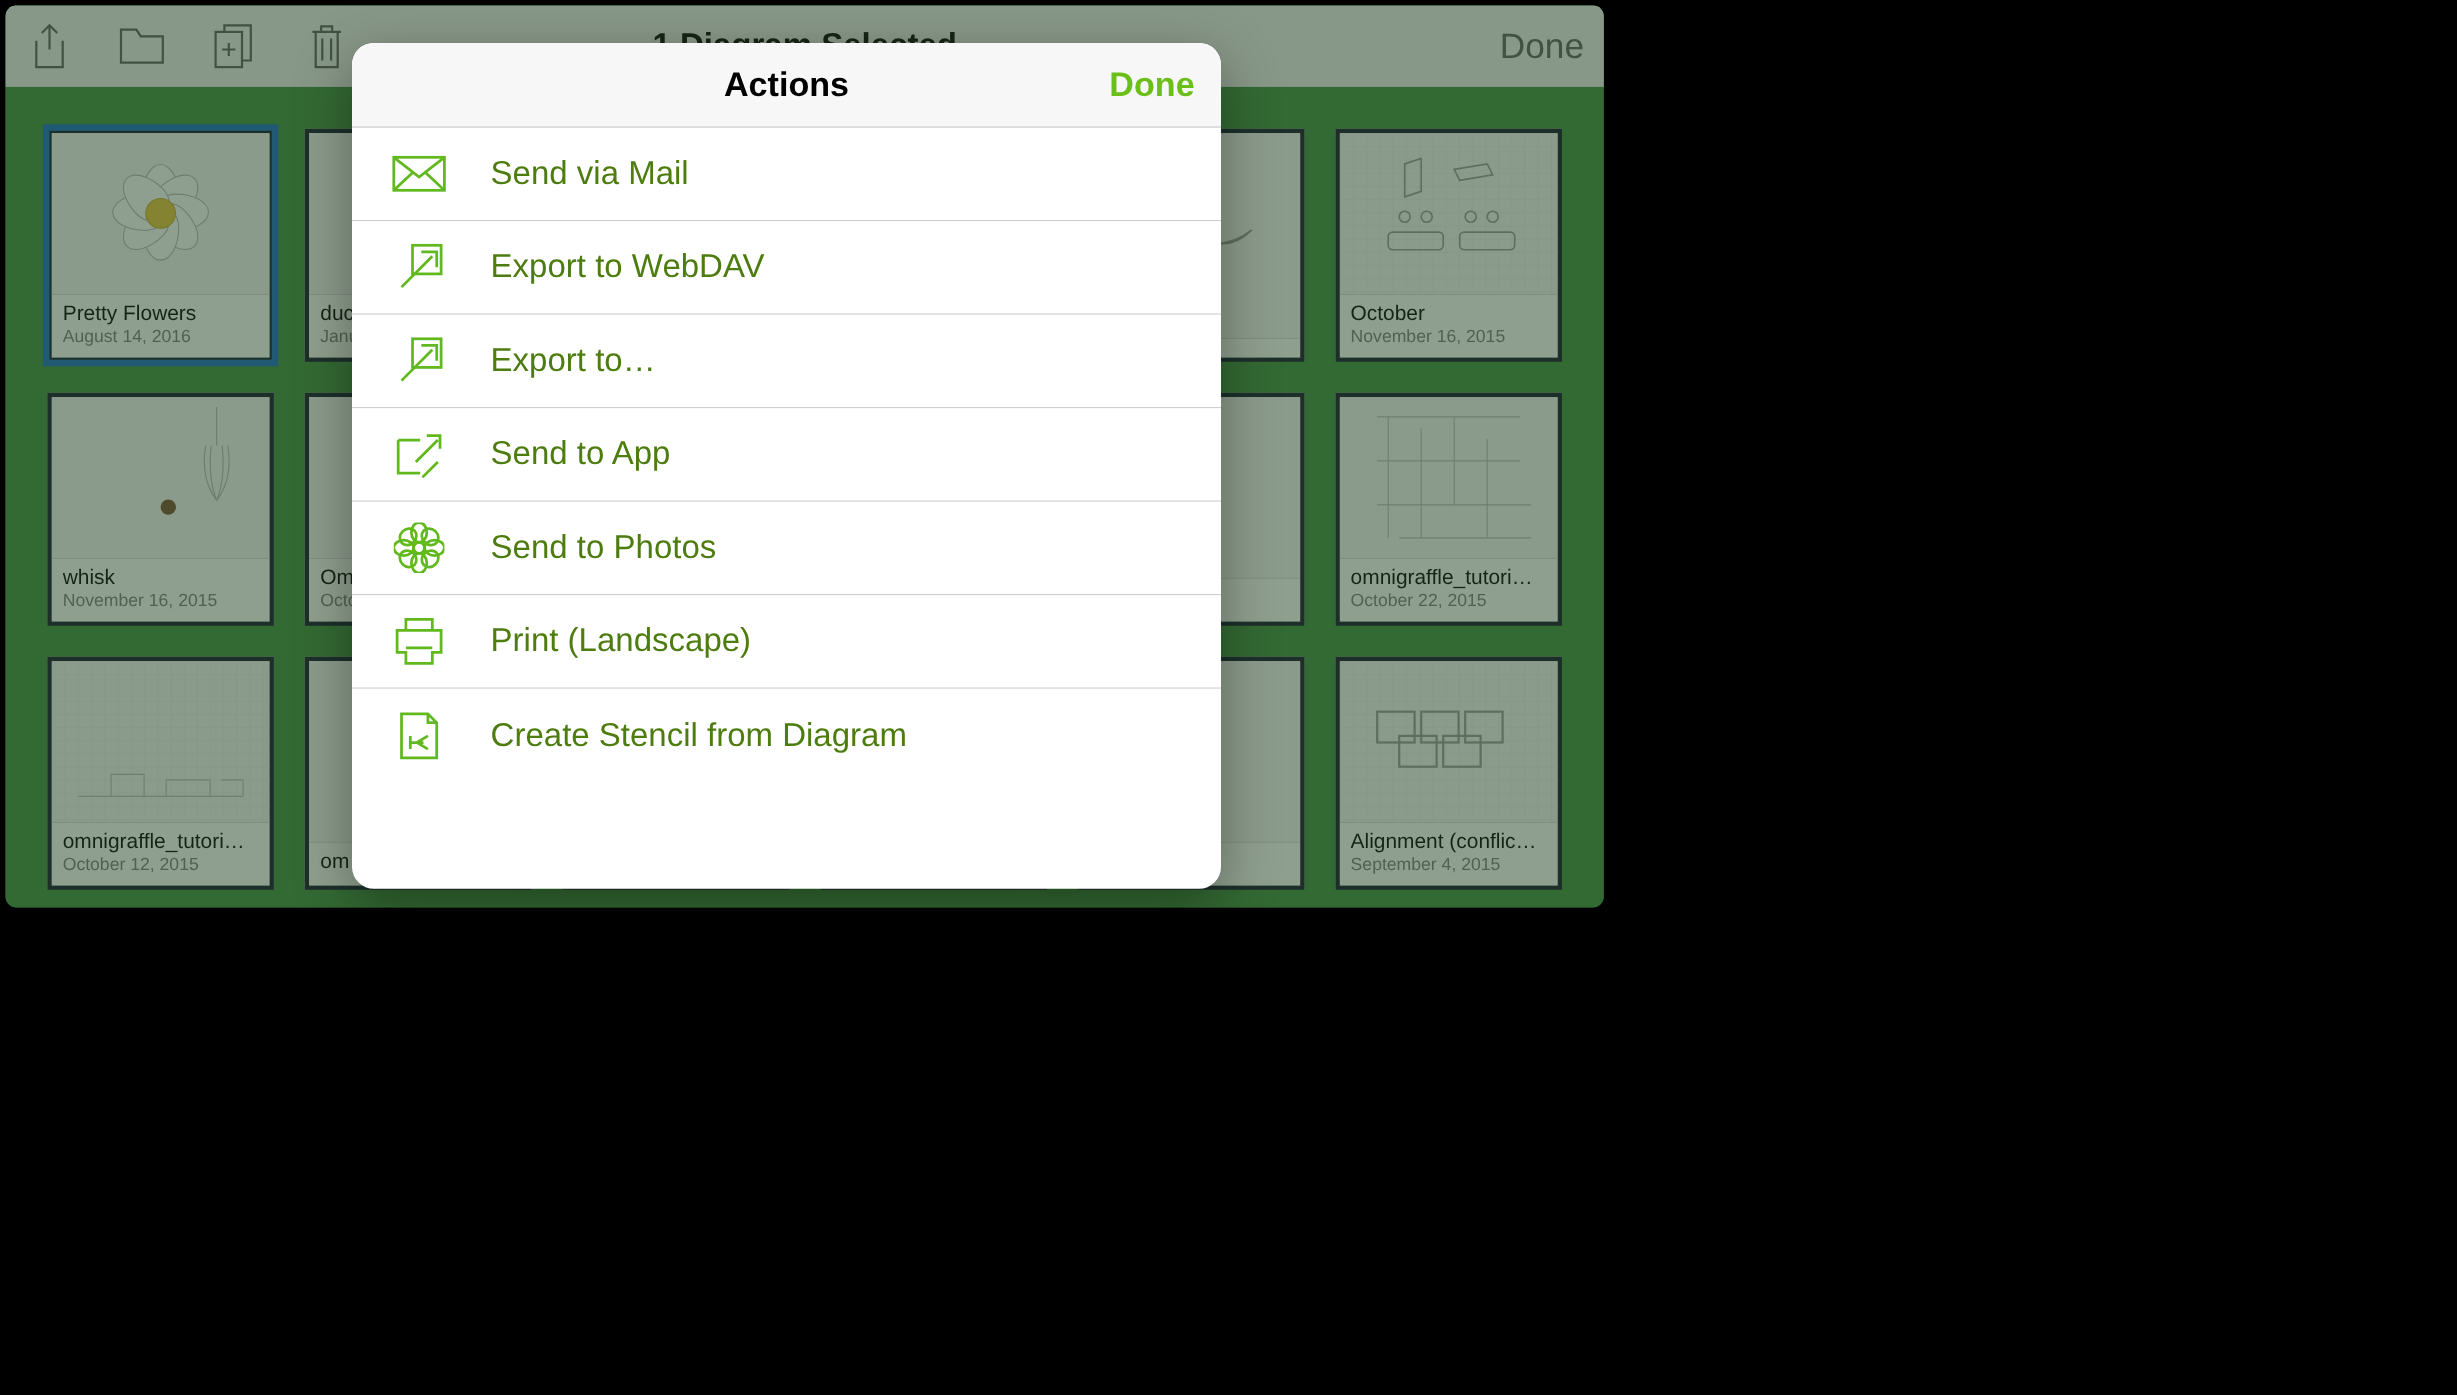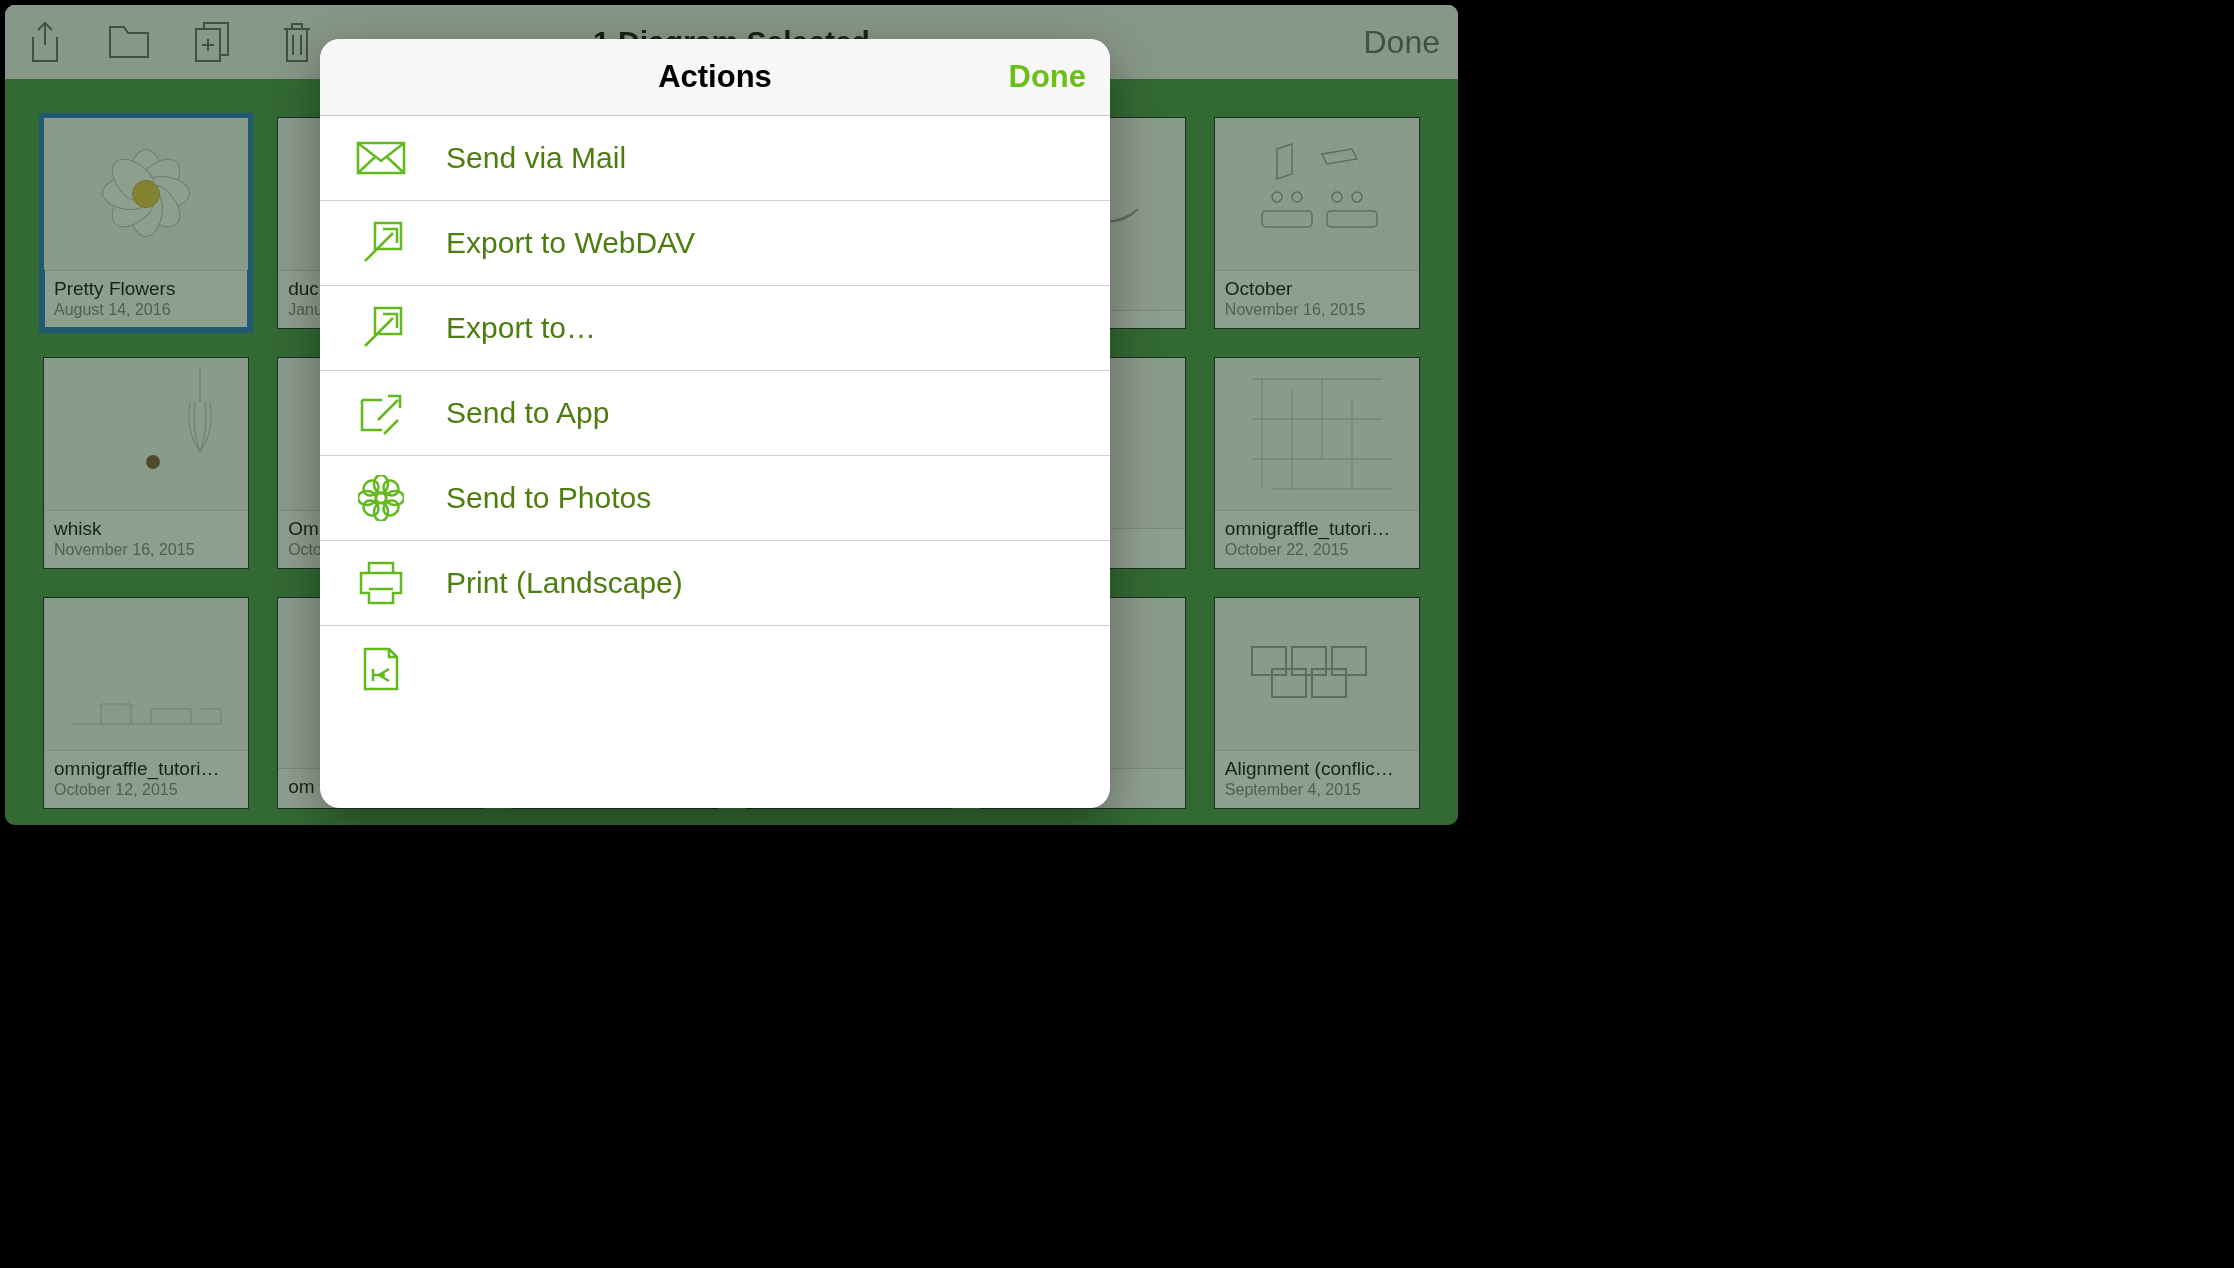--- a/index.html
+++ b/index.html
@@ -62,21 +62,21 @@
       right: 0;
       bottom: 0;
       padding: 38px 38px;
       display: grid;
       grid-template-columns: repeat(6, 1fr);
       gap: 28px;
       align-content: start;
     }
     .card {
       background: #fff;
-      border: 1px solid #0f172a;
+      border: 4px solid #0f172a;
       display: flex;
       flex-direction: column;
       height: 212px;
       overflow: hidden;
     }
     .card.selected {
       outline: 6px solid #186dc2;
       outline-offset: -2px;
     }
     .card-thumb {
@@ -485,16 +485,17 @@
       <div class="action-label">Print (Landscape)</div>
     </div>
 
     <div class="action-row" style="border-bottom:none">
       <div class="action-icon">
         <svg width="40" height="48" viewBox="0 0 40 48" fill="none" stroke="currentColor" stroke-width="2.5">
           <path d="M4 4 L28 4 L36 12 L36 44 L4 44 Z M28 4 L28 12 L36 12"></path>
           <path d="M12 24 L12 36 M12 30 L24 30 M28 24 L18 30 L28 36"></path>
         </svg>
       </div>
+      <div class="action-label">Create Stencil from Diagram</div>
     </div>
 
   </div>
 </div>
 
 </body></html>

